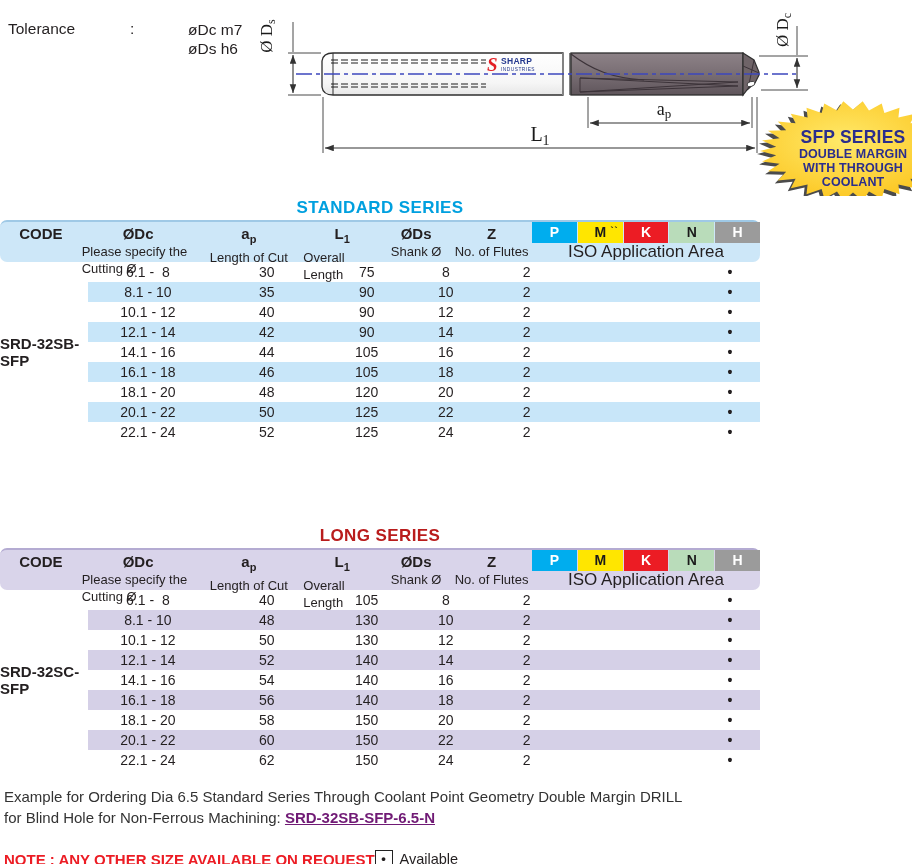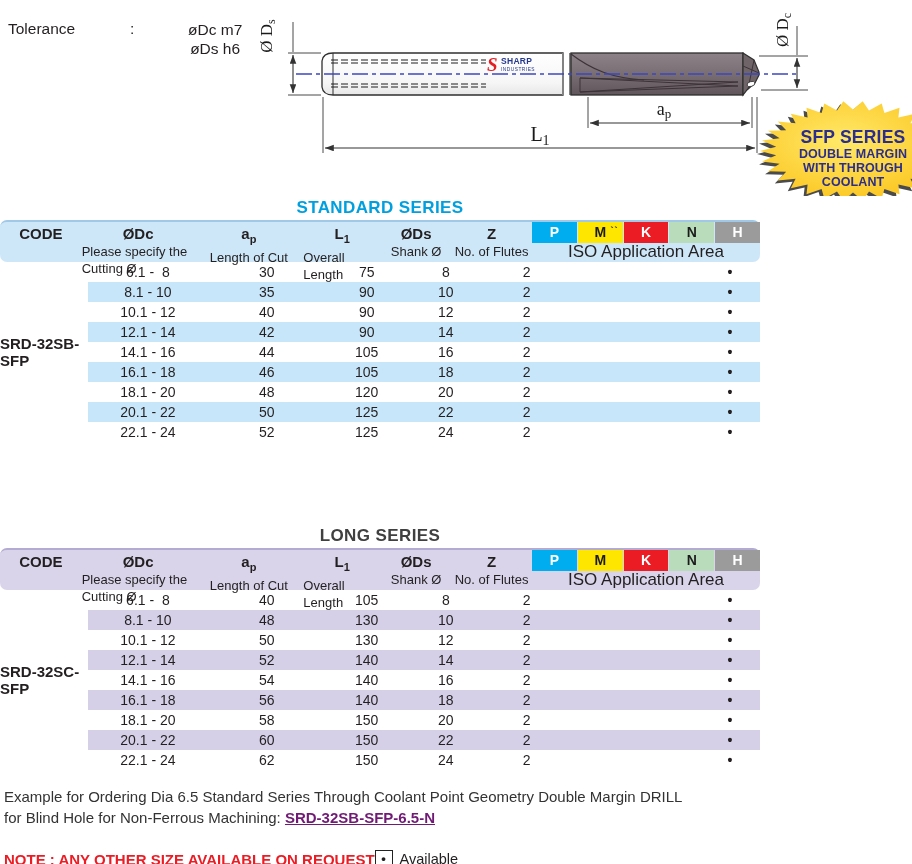--- a/index.html
+++ b/index.html
@@ -7,21 +7,21 @@
     width:912px;height:864px;position:relative;overflow:hidden;
     background:#ffffff;color:#231f20;
     font-family:"Liberation Sans",sans-serif;
   }
   
   .top-section{position:relative;width:912px;height:196px;}
   .drill-svg{position:absolute;left:0;top:0;}
   .tolerance{position:absolute;left:8px;top:20px;display:flex;font-size:15.5px;z-index:2;}
   .tol-label{width:122px;}
   .tol-colon{width:58px;}
-  .tol-values{display:flex;flex-direction:column;line-height:19px;align-items:center;}
+  .tol-values{display:flex;flex-direction:column;line-height:19px;}
   
   .series{width:760px;}
   .series.long{margin-top:82px;}
   .series-title{height:24px;line-height:24px;text-align:center;font-size:17px;font-weight:bold;letter-spacing:.4px;}
   .thead{display:flex;height:42px;background:var(--head);border-top:2px solid var(--btop);box-sizing:border-box;border-radius:7px;}
   .hcell{display:flex;flex-direction:column;align-items:center;box-sizing:border-box;}
   .hmain{font-size:15px;font-weight:bold;line-height:19px;padding-top:2px;}
   .hmain sub{font-size:11px;}
   .hsub{font-size:13px;line-height:17px;}
   .col-code{width:105px;}
@@ -290,21 +290,21 @@
         <span class="cell col-ap">52</span>
         <span class="cell col-l1">125</span>
         <span class="cell col-ds">24</span>
         <span class="cell col-z">2</span>
         <span class="cell col-iso"><b class="dot">•</b></span>
       </div>
     </div>
 </section>
 
 <section class="series long" style="--stripe: #d5d0e7; --head: #d9d4ea; --btop: #b4abd2;">
-  <div class="series-title" style="color: #404040;">LONG SERIES</div>
+  <div class="series-title" style="color: #b91c1c;">LONG SERIES</div>
   <div class="thead">
     <div class="hcell col-code">
       <span class="hmain">CODE</span>
     </div>
     <div class="hcell col-dc">
       <span class="hmain">ØDc</span>
       <span class="hsub">Please specify the Cutting Ø</span>
     </div>
     <div class="hcell col-ap">
       <span class="hmain"><span>a</span><sub>p</sub></span>

